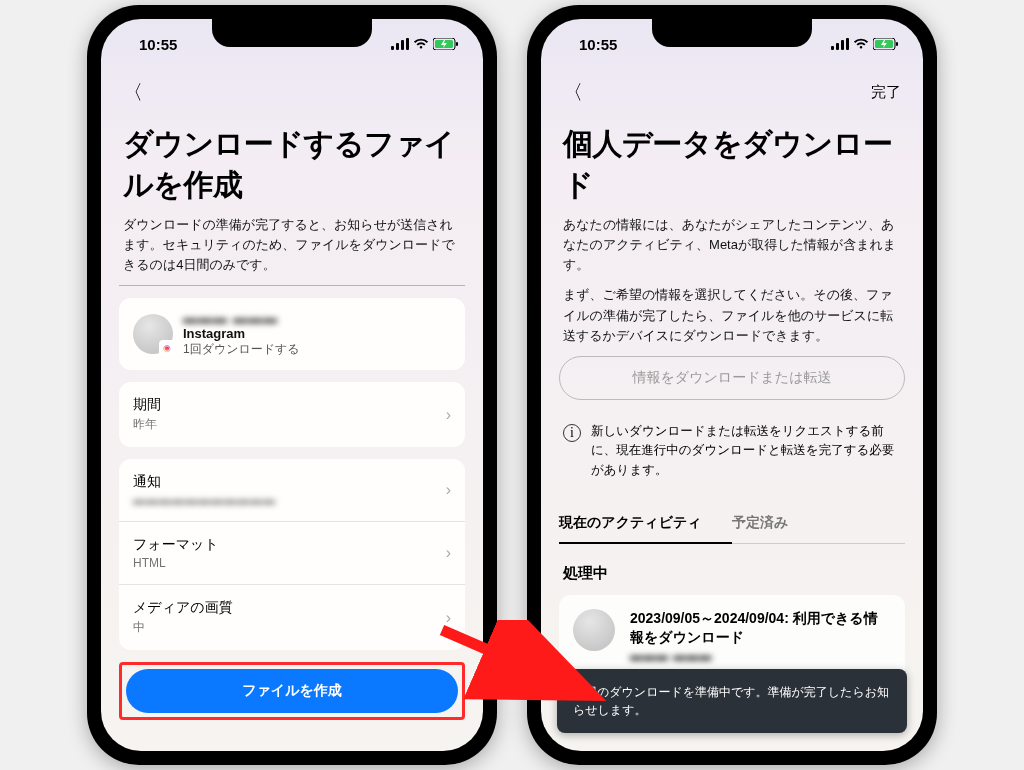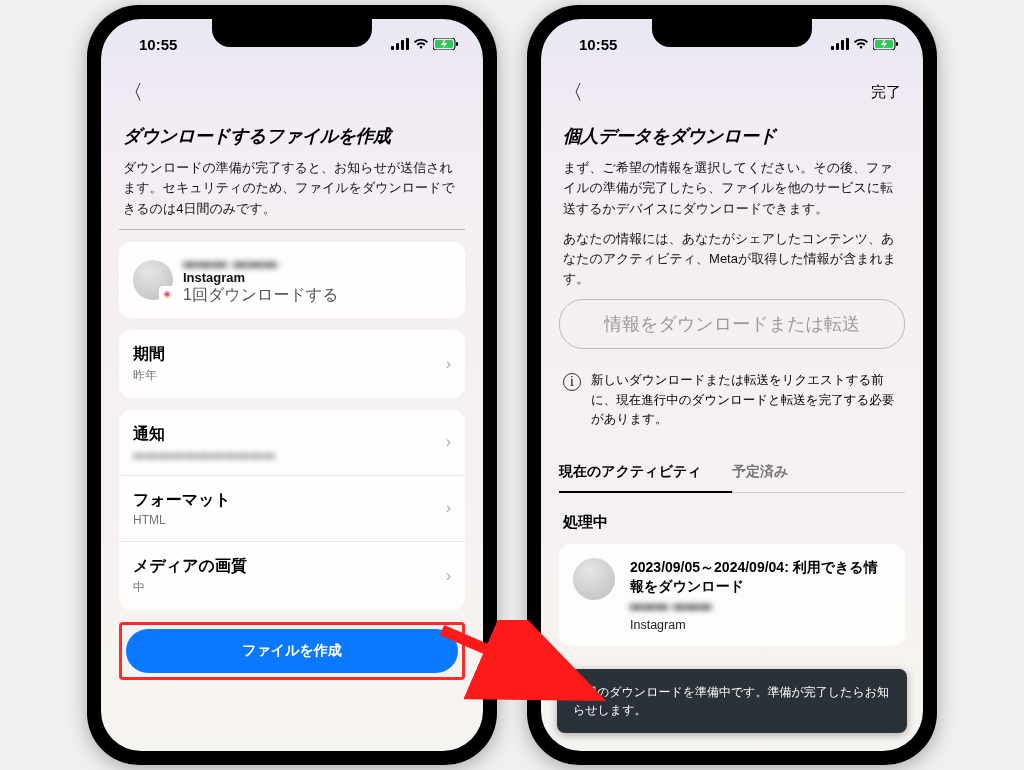--- a/index.html
+++ b/index.html
@@ -62,26 +62,25 @@
   }
   .nav-row {
     display: flex;
     justify-content: space-between;
     align-items: center;
     padding: 20px 4px 14px 4px;
   }
   .back-chevron { font-size: 20px; font-weight: 300; cursor: pointer; }
   .done-link { font-size: 15px; cursor: pointer; }
   h1.title {
-    font-size: 18px;
+    font-size: 30px;
     font-weight: 700;
     line-height: 1.35;
     margin: 4px 4px 10px 4px;
     letter-spacing: -0.5px;
-    font-style: italic;
   }
   p.desc {
     font-size: 13px;
     line-height: 1.55;
     margin: 0 4px 10px 4px;
     color: #111;
   }
   hr.divider {
     border: none;
     border-top: 1px solid rgba(0,0,0,0.25);
@@ -124,32 +123,32 @@
     color: transparent;
   }
   .blur-name {
     filter: blur(3px);
     font-weight: 700;
     color: #333;
     font-size: 14px;
     letter-spacing: 1px;
   }
   .sub-label { font-size: 13px; color: #111; font-weight: 600; }
-  .sub-note { font-size: 16px; color: #555; }
+  .sub-note { font-size: 12px; color: #555; }
   .list-card { padding: 0; }
   .list-row {
     display: flex;
     justify-content: space-between;
     align-items: center;
     padding: 14px 14px;
     border-bottom: 1px solid rgba(0,0,0,0.1);
     cursor: pointer;
   }
   .list-row:last-child { border-bottom: none; }
-  .list-label { font-size: 16px; font-weight: 700; }
+  .list-label { font-size: 14px; font-weight: 400; }
   .list-value { font-size: 12px; color: #737373; margin-top: 2px; }
   .list-value.blur { filter: blur(3px); letter-spacing: 1px; }
   .chev { color: #aaa; font-size: 16px; }
   .primary-btn {
     background: #0a78ff;
     color: #fff;
     text-align: center;
     padding: 13px;
     border-radius: 24px;
     font-size: 14px;
@@ -170,21 +169,21 @@
     line-height: 1.5;
     margin: 8px 4px 0 4px;
   }
   
   .disabled-btn {
     border: 1px solid #bbb;
     color: #9a9a9a;
     text-align: center;
     padding: 12px;
     border-radius: 24px;
-    font-size: 18px;
+    font-size: 14px;
     margin-top: 10px;
     cursor: default;
   }
   .info-row {
     display: flex;
     gap: 10px;
     margin-top: 22px;
     padding: 0 4px;
   }
   .info-icon {
@@ -361,22 +360,22 @@
             <path d="M11 2L8 7h3l-1 3 4-5h-3l1-3z" fill="#fff"></path>
           </svg>
       </div>
     </div>
     <div class="content">
       <div class="nav-row">
         <span class="back-chevron">〈</span>
         <span class="done-link">完了</span>
       </div>
       <h1 class="title">個人データをダウンロード</h1>
+      <p class="desc">あなたの情報には、あなたがシェアしたコンテンツ、あなたのアクティビティ、Metaが取得した情報が含まれます。</p>
       <p class="desc">まず、ご希望の情報を選択してください。その後、ファイルの準備が完了したら、ファイルを他のサービスに転送するかデバイスにダウンロードできます。</p>
-      <p class="desc">あなたの情報には、あなたがシェアしたコンテンツ、あなたのアクティビティ、Metaが取得した情報が含まれます。</p>
 
       <div class="disabled-btn">情報をダウンロードまたは転送</div>
 
       <div class="info-row">
         <div class="info-icon">i</div>
         <div class="info-text">新しいダウンロードまたは転送をリクエストする前に、現在進行中のダウンロードと転送を完了する必要があります。</div>
       </div>
 
       <div class="tabs">
         <div class="tab active">現在のアクティビティ</div>

